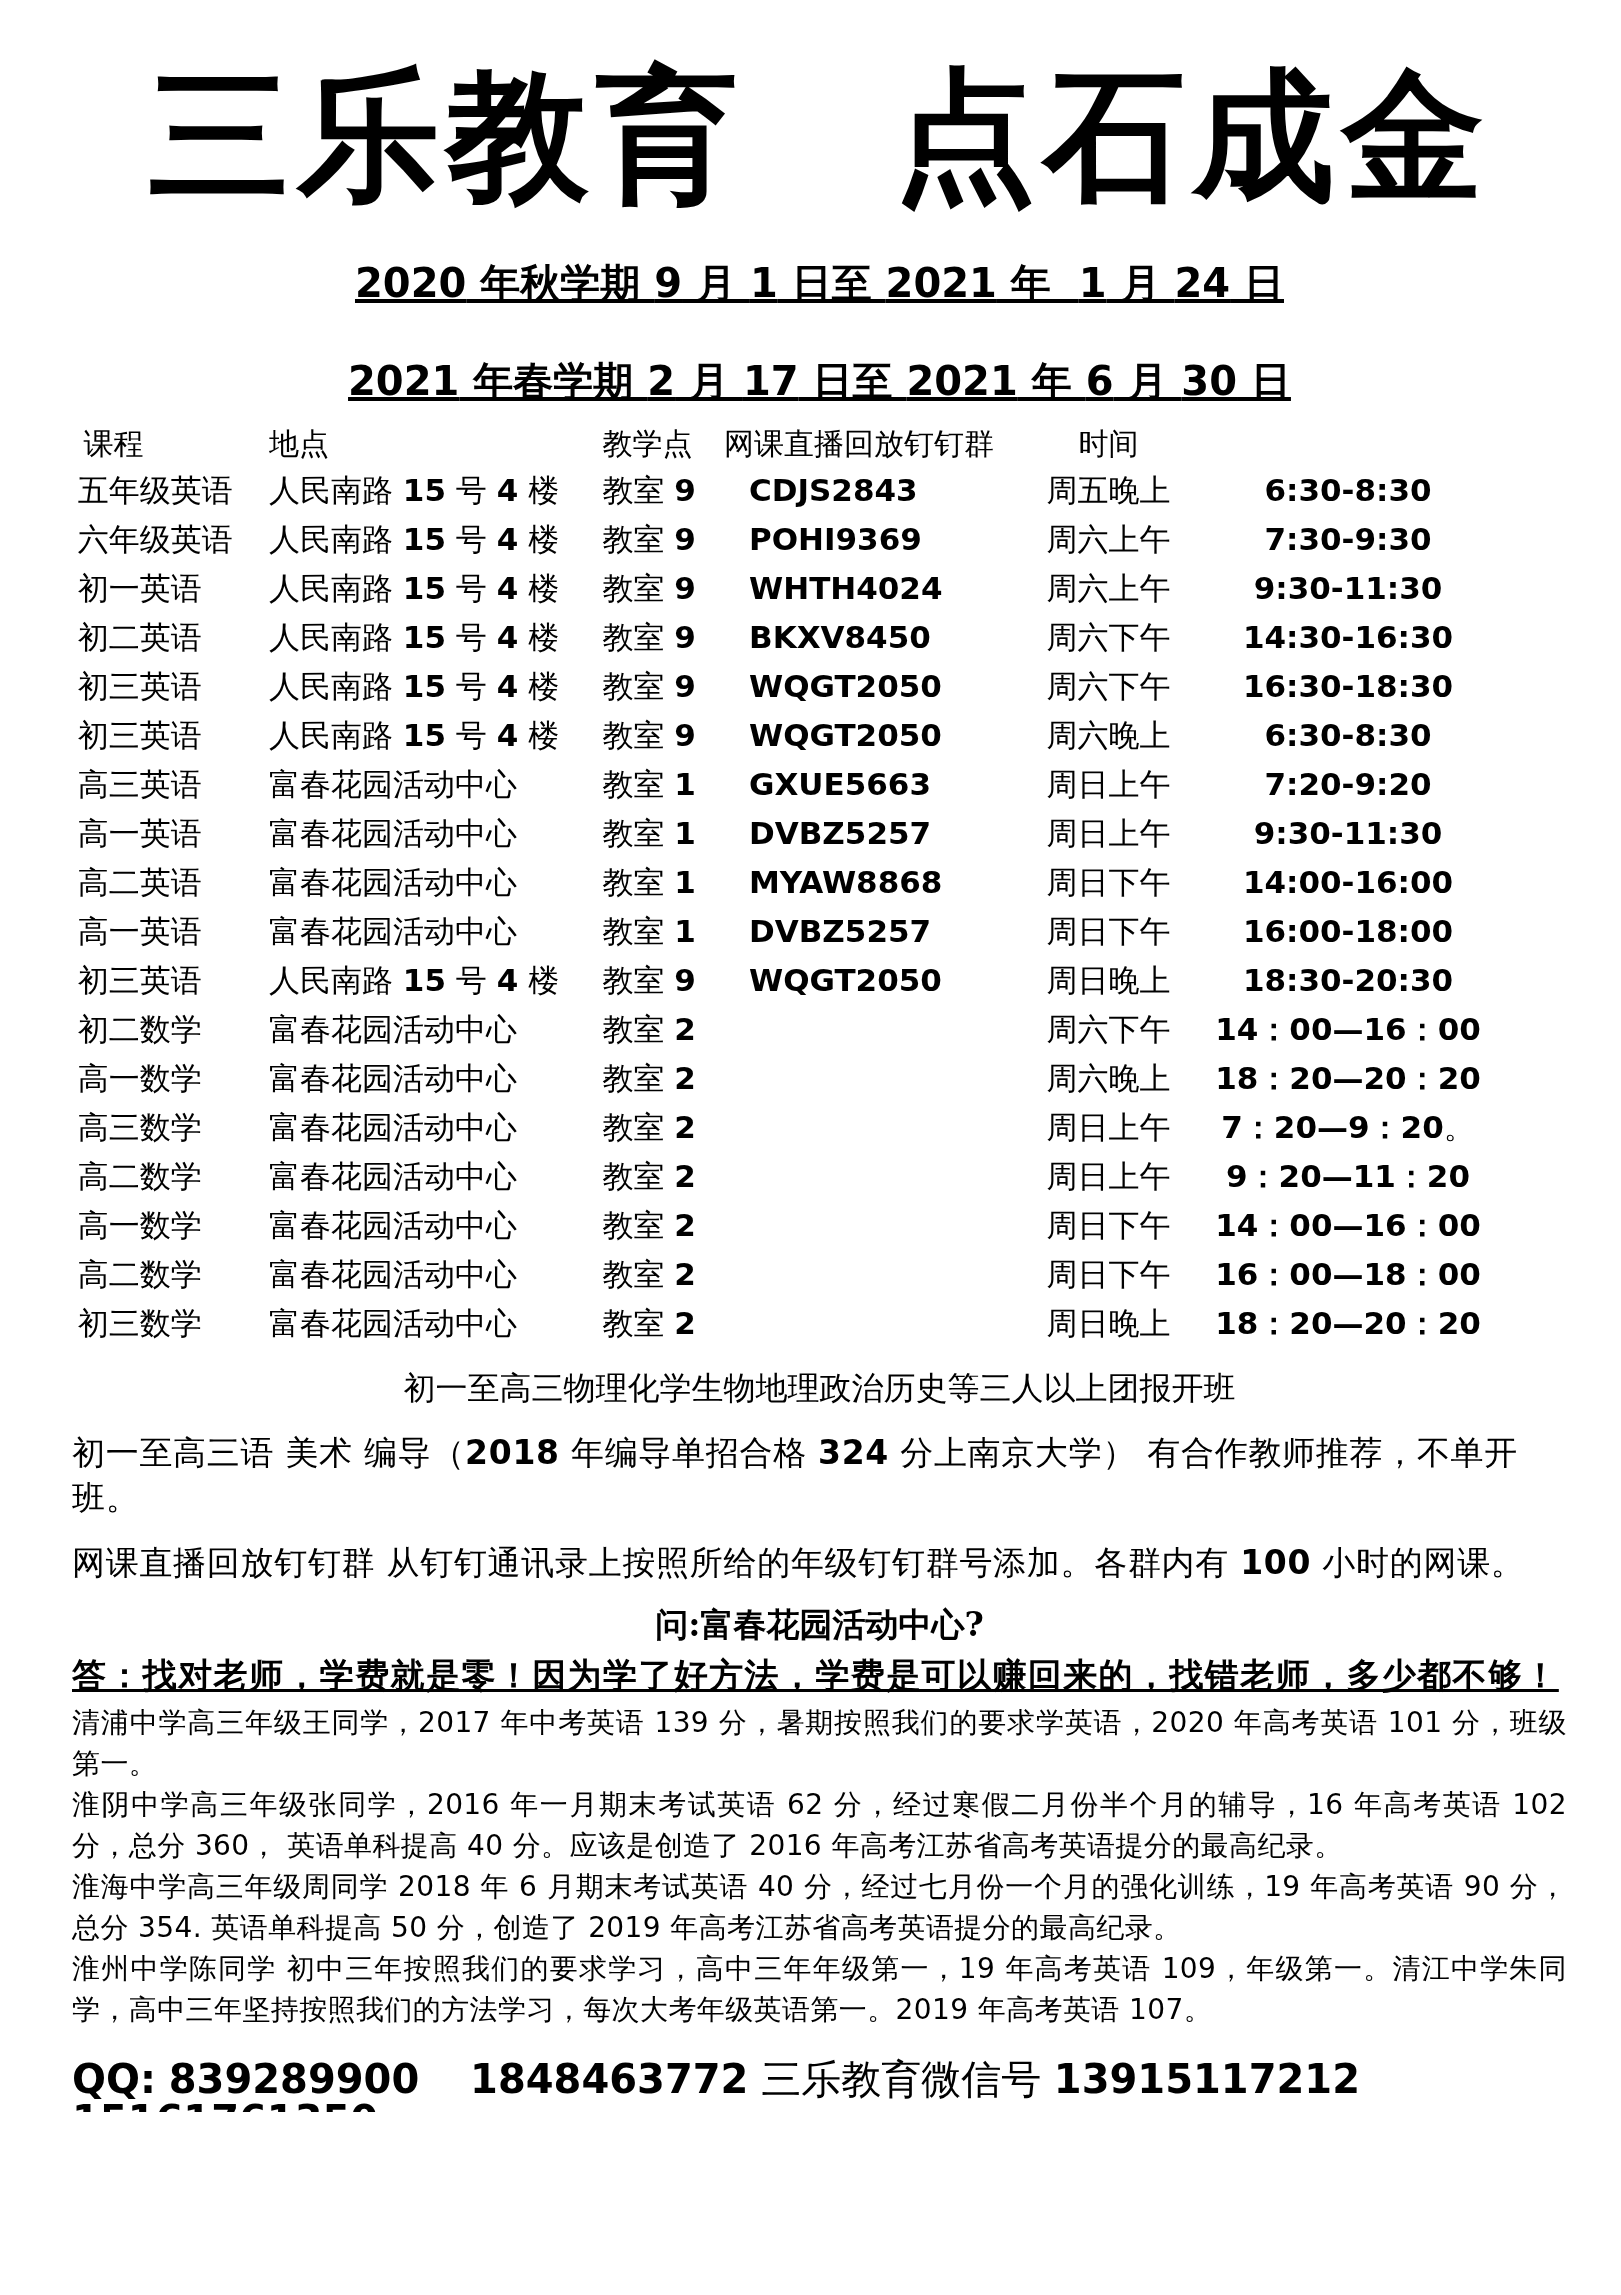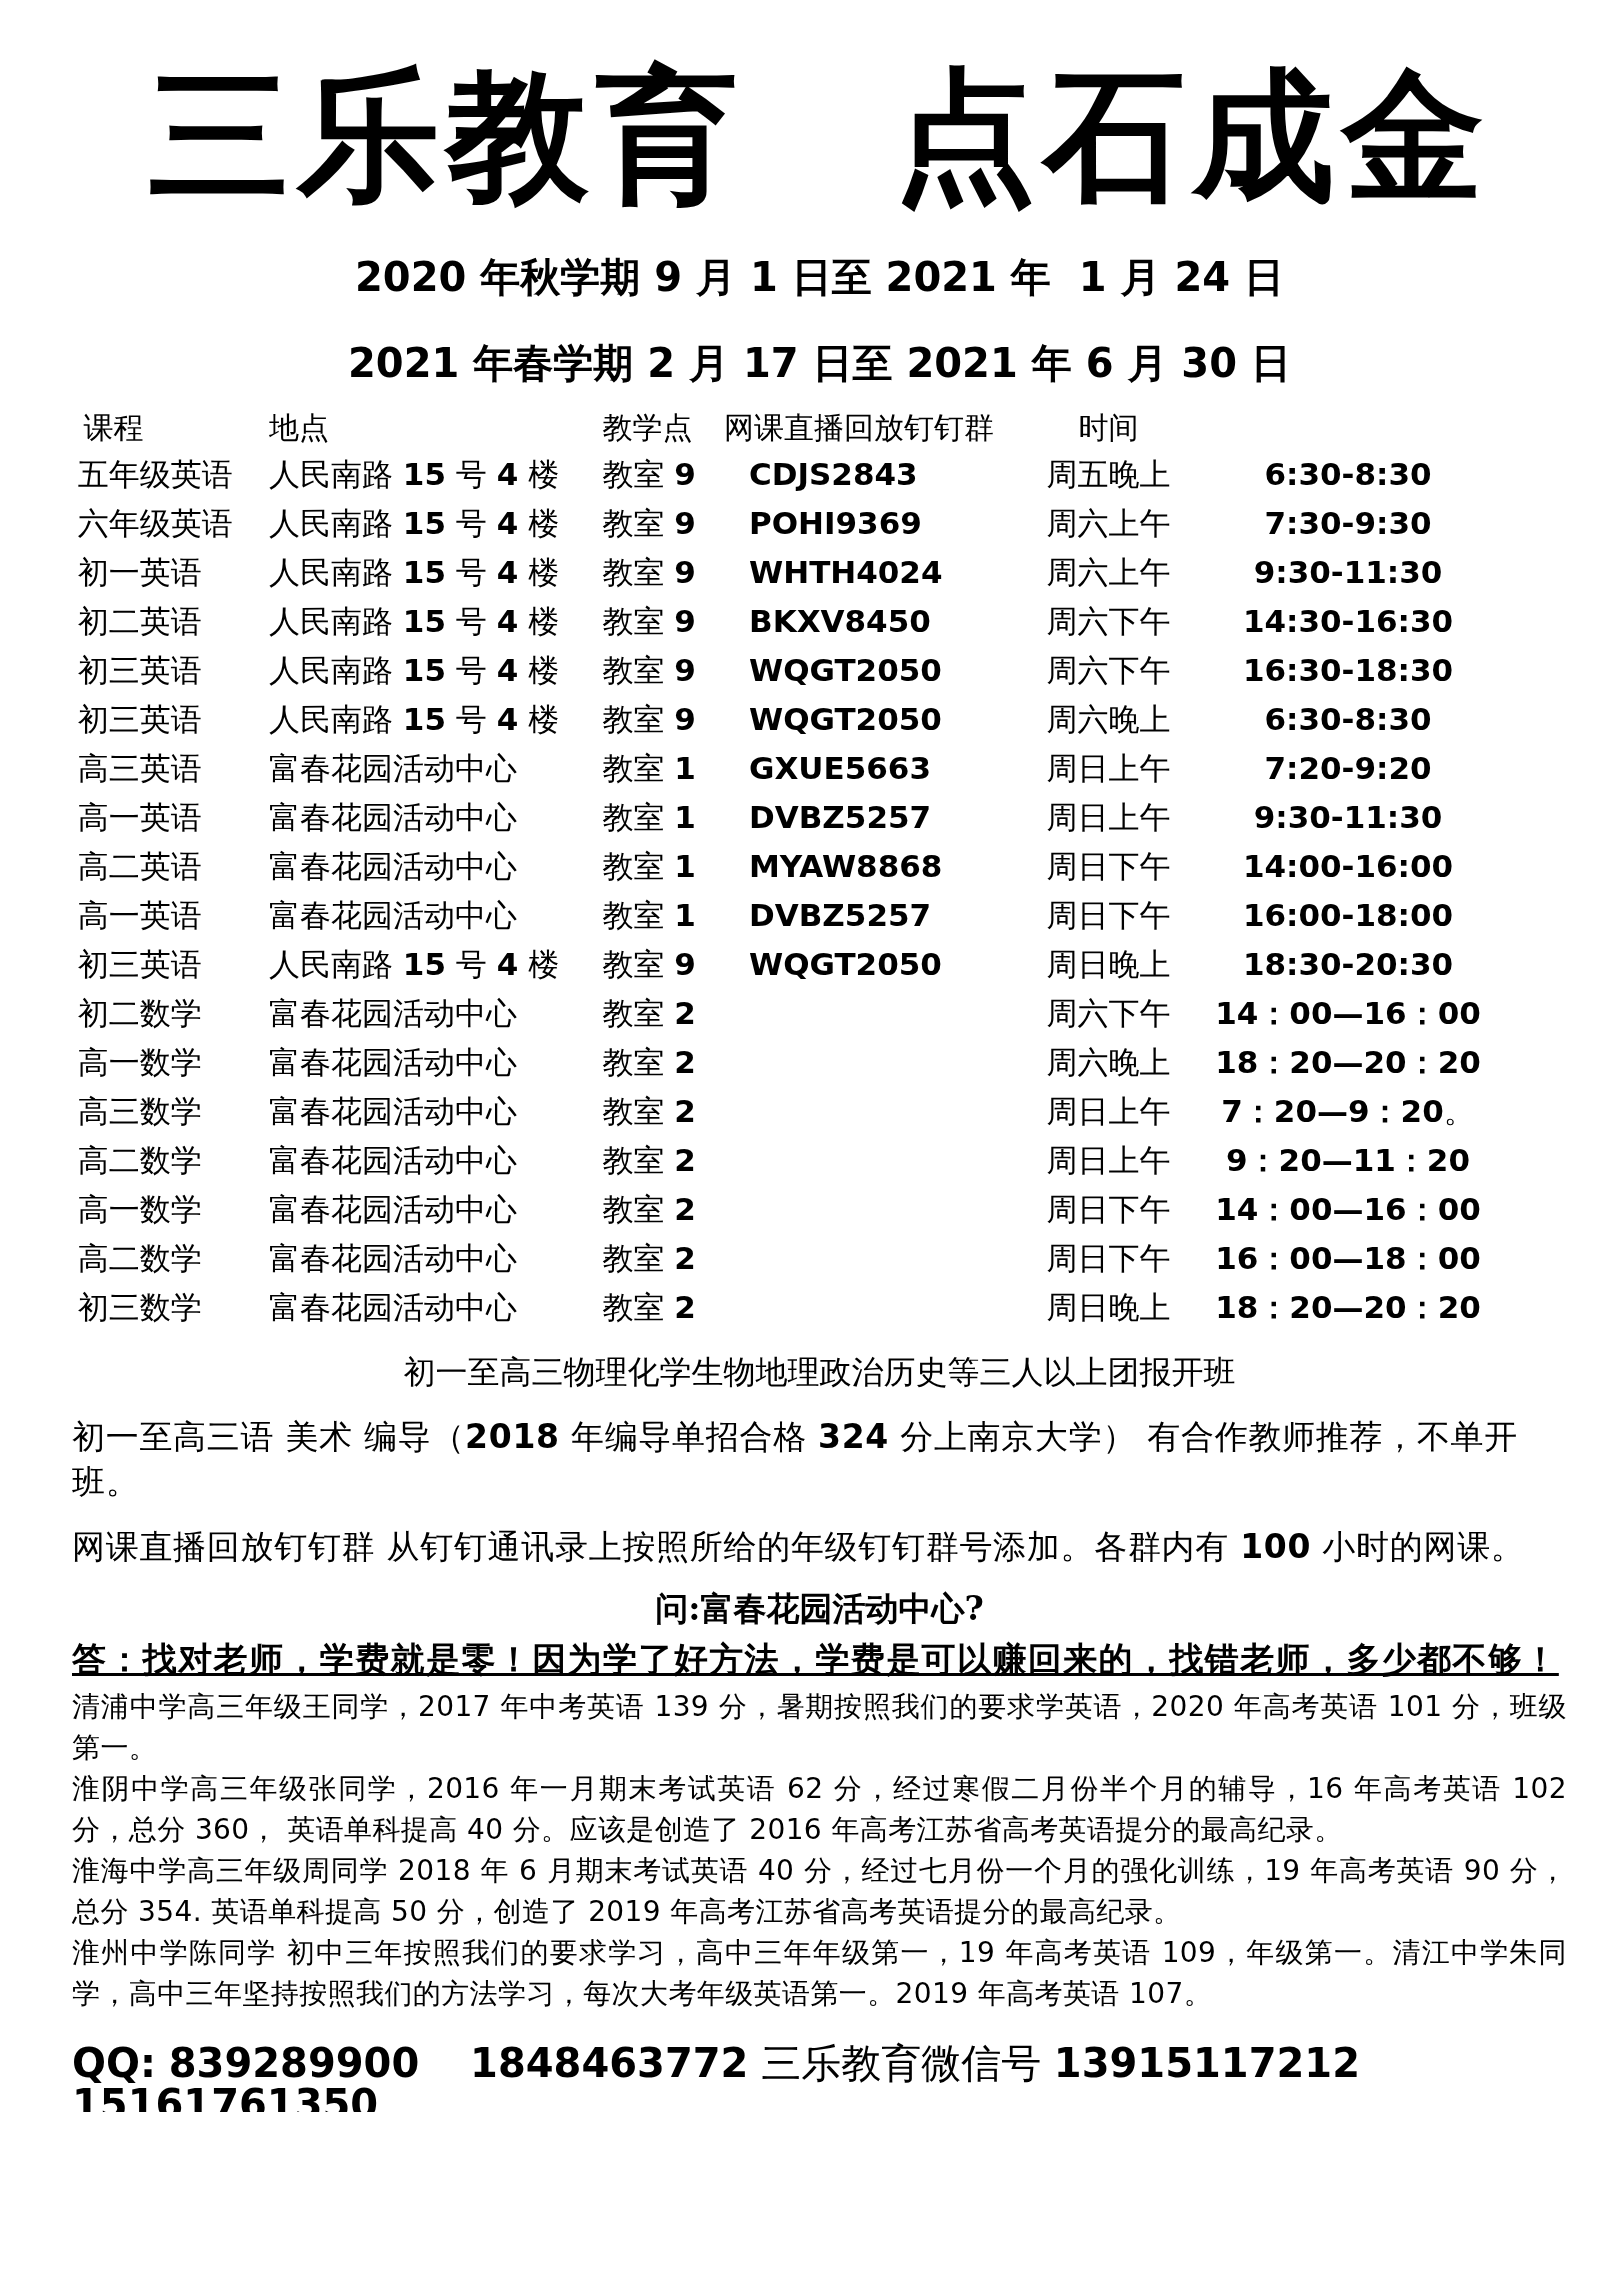--- a/index.html
+++ b/index.html
@@ -2,24 +2,24 @@
 <html lang="zh" style="font-size:11.6px"><head>
 <meta charset="utf-8">
 <style>
   html,body{margin:0;padding:0;background:#ffffff;color:#000000;}
   body{font-family:"DejaVu Serif","Liberation Serif",serif;}
   .page{width:1621px;height:2112px;box-sizing:border-box;padding:22px 54px 0 72px;overflow:hidden;background:#fff;}
 
   .title{font-size:142px;font-weight:bold;text-align:center;line-height:1.5;letter-spacing:7.2px;margin:7.2px 0 0 0;white-space:pre-wrap;}
 
   .dates{text-align:center;font-weight:bold;font-size:40px;margin-top:13px;}
-  .dates p{margin:3px;line-height:43px;white-space:pre-wrap;}
+  .dates p{margin:3px;line-height:55px;white-space:pre-wrap;text-decoration:underline;}
   .dates p:first-child{margin-bottom:42px;}
 
-  .schedule{margin-top:20px;}
+  .schedule{margin-top:12px;}
   .sheader,.srow{display:grid;grid-template-columns:197px 319px 116px 312px 185px 294px;align-items:baseline;}
   .sheader{font-size:30px;line-height:45px;}
   .srow{font-size:31px;line-height:49px;}
   .cell{white-space:nowrap;overflow:visible;}
   .c0{padding-left:5.8px;}
   .c2{padding-left:14.5px;}
   .c3{padding-left:45px;}
   .sheader .c0{padding-left:11.6px;}
   .sheader .c3{padding-left:20px;}
   .c4{text-align:center;padding-left:0;}

